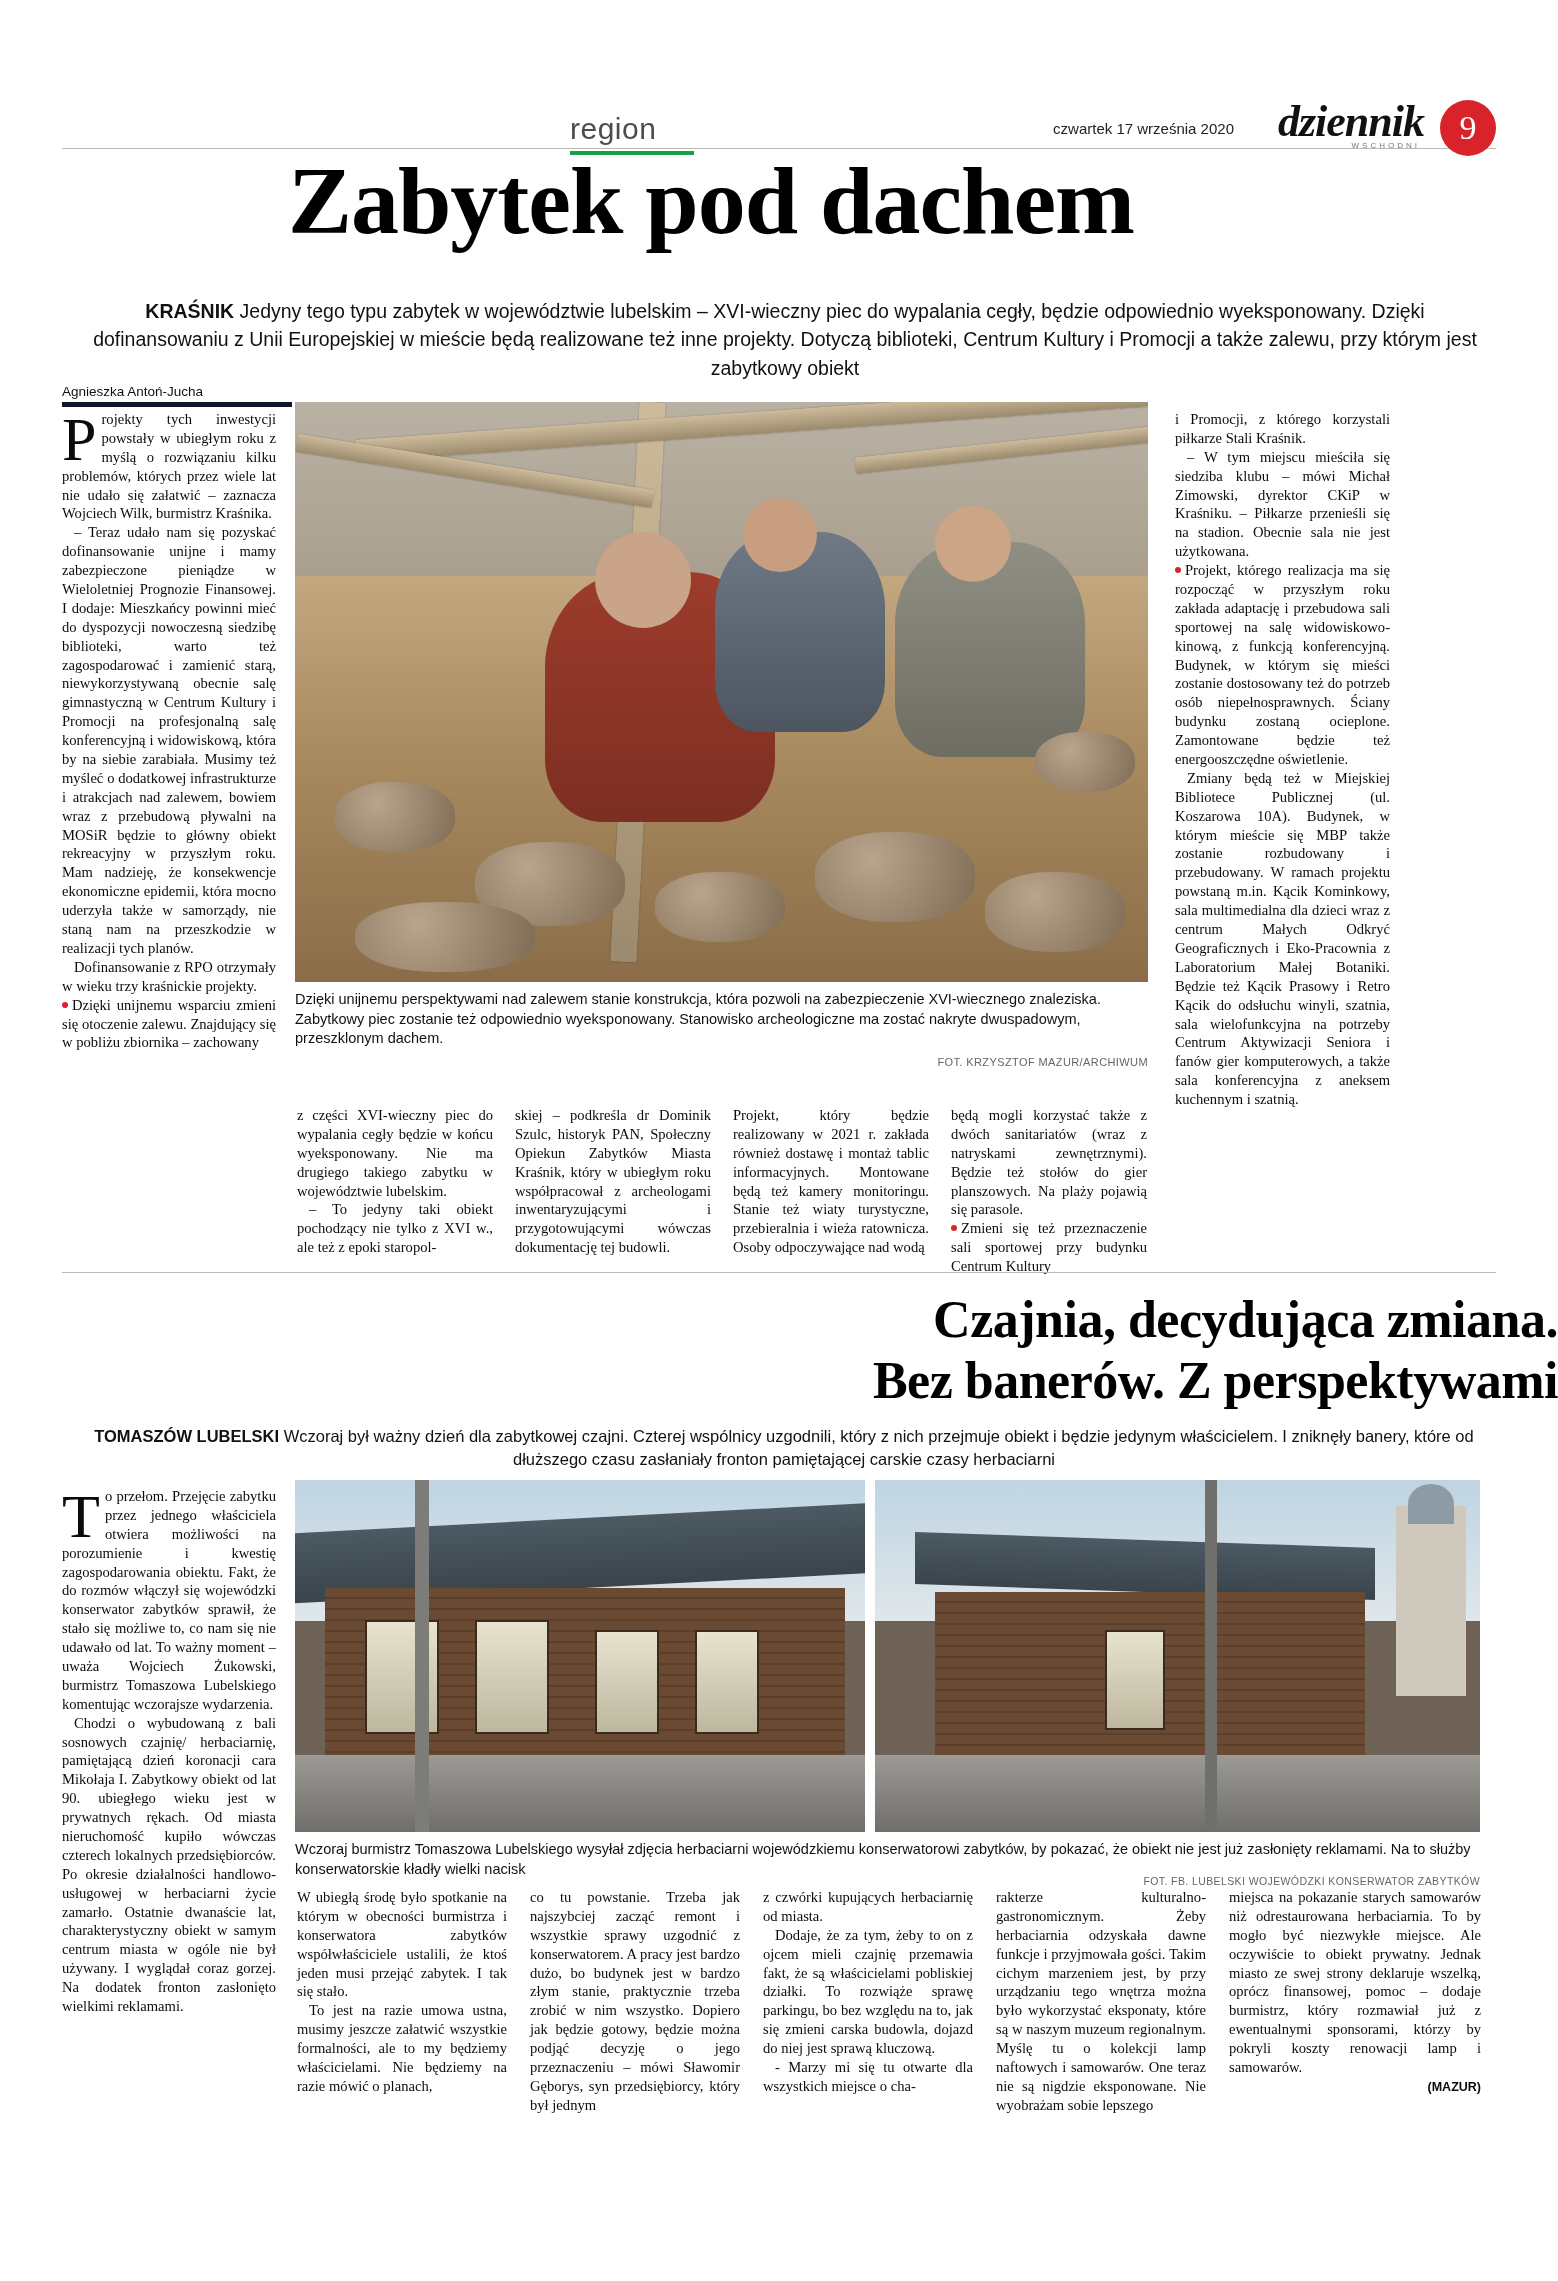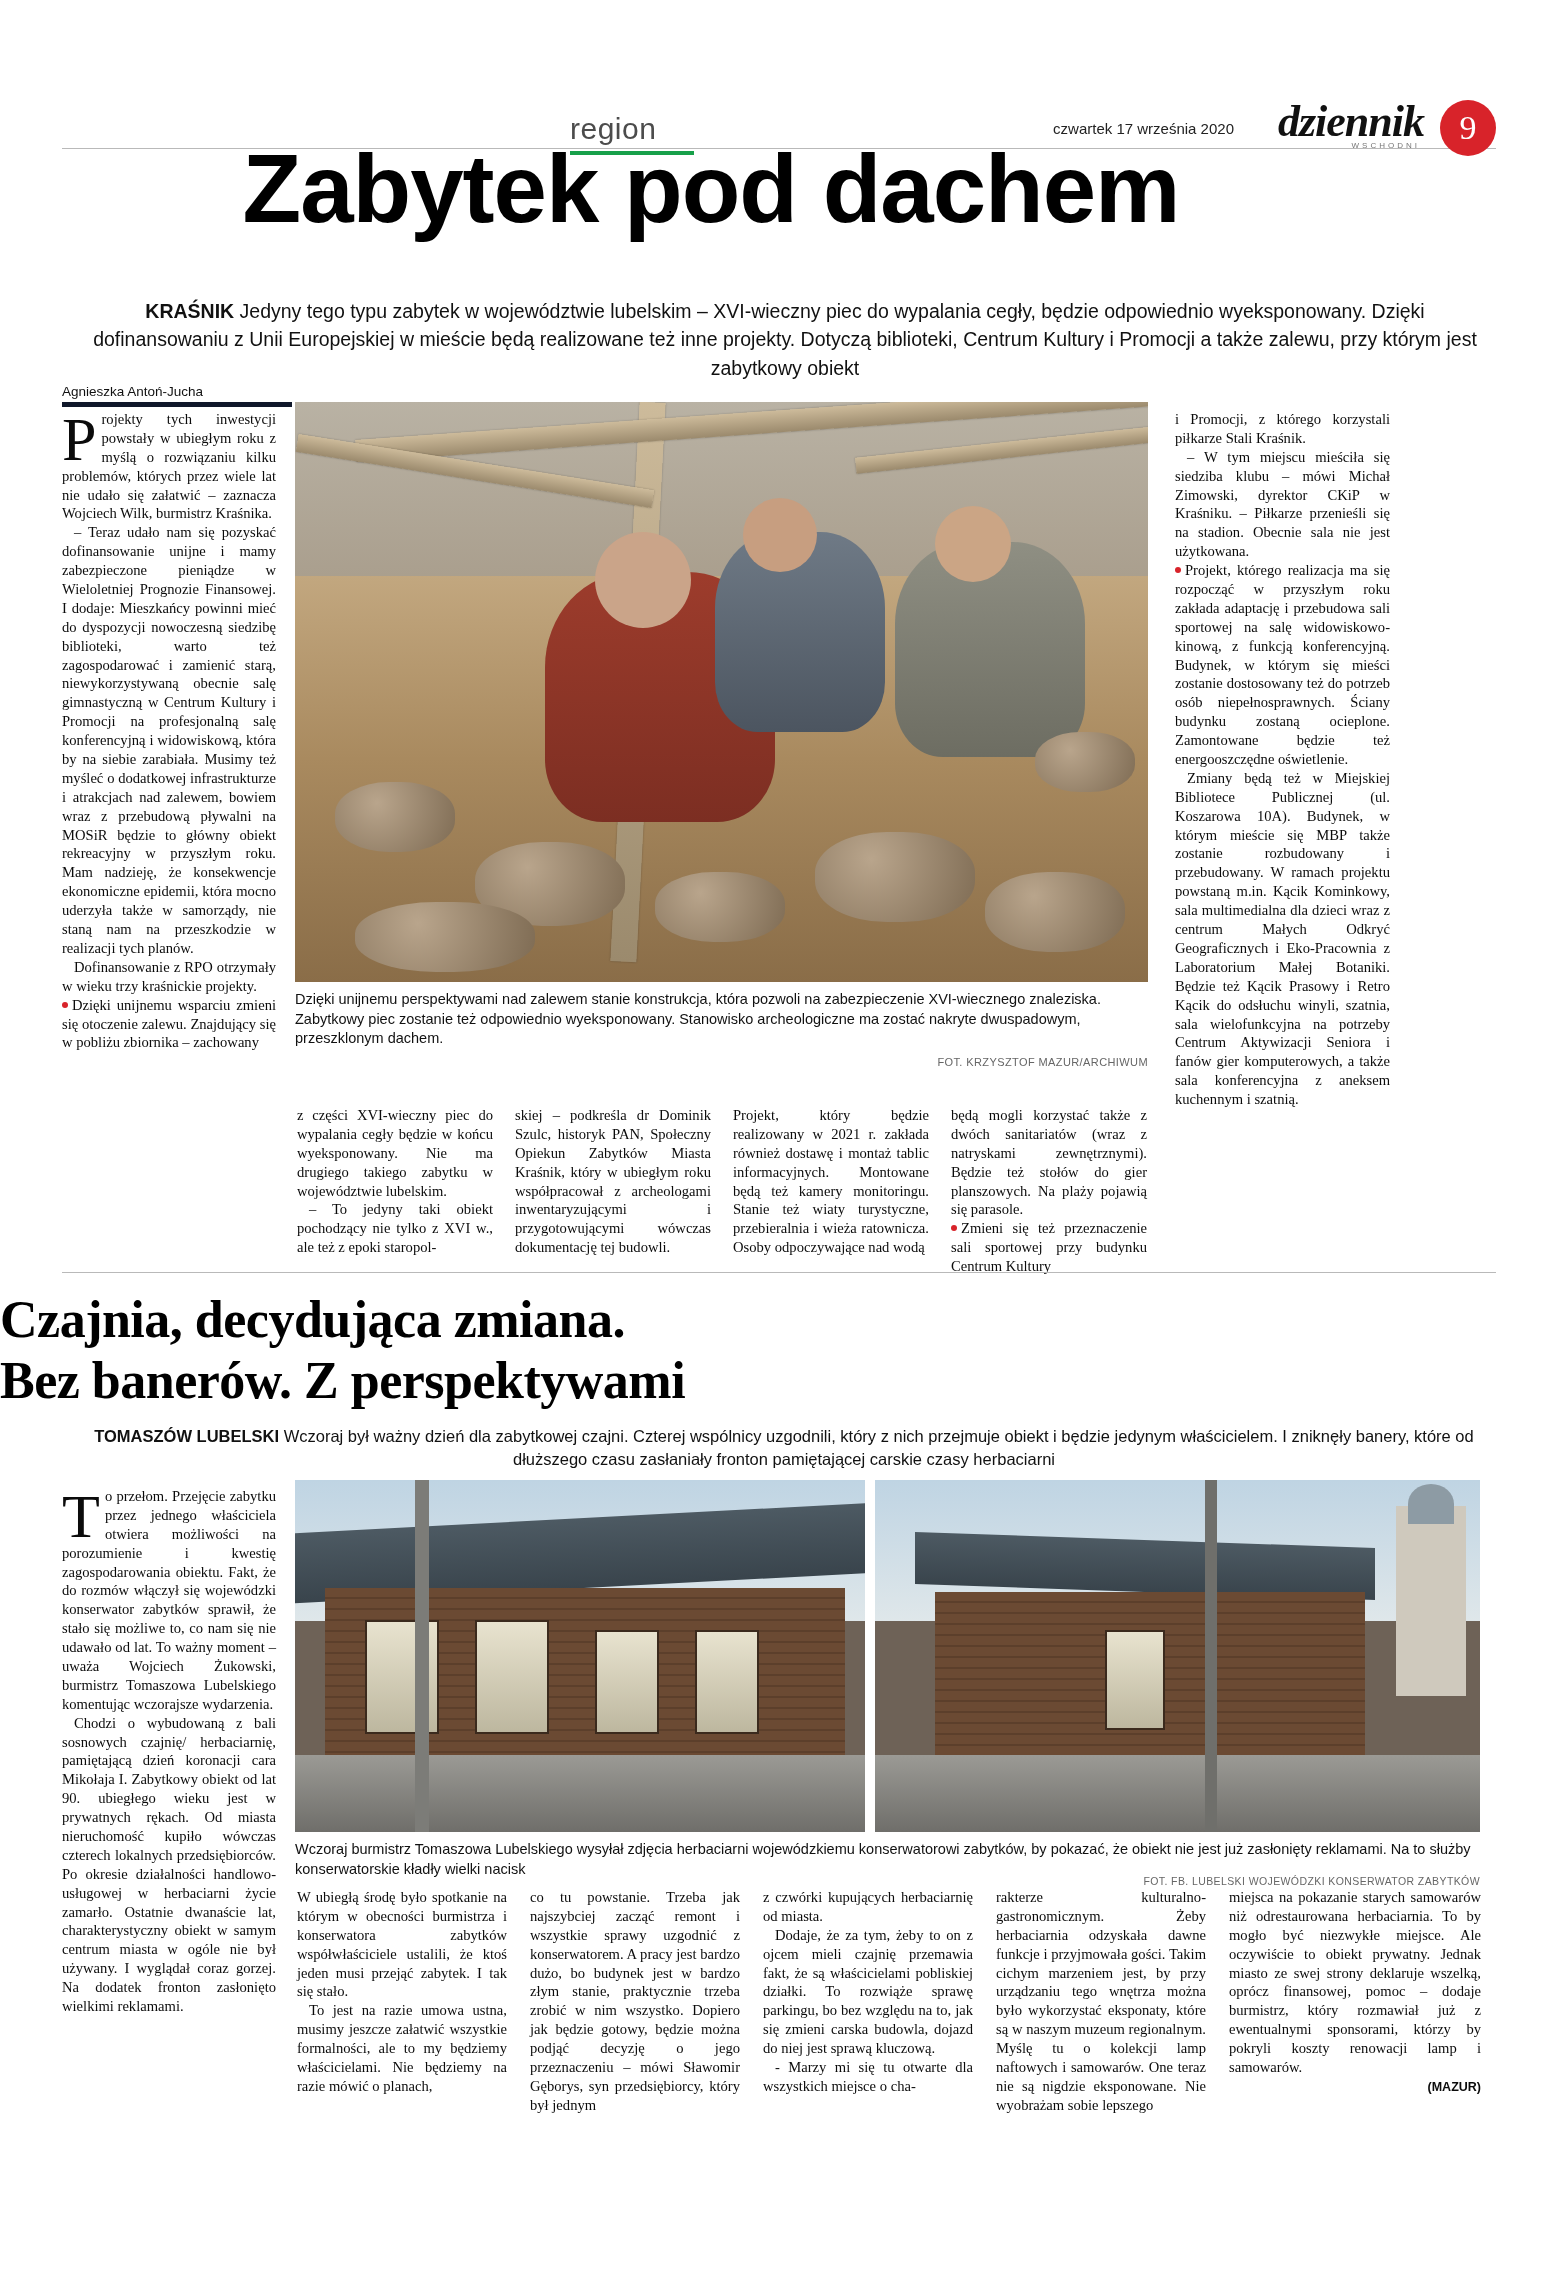--- a/index.html
+++ b/index.html
@@ -94,25 +94,25 @@
     font-family: "Liberation Serif", serif;
     font-size: 34px;
     text-align: center;
     line-height: 56px;
     font-weight: normal;
   }
 
   
   .headline1 {
     position: absolute;
-    top: 139px;
+    top: 151px;
     left: 0;
     width: 1422px;
     text-align: center;
-    font-family: Liberation Sans, sans-serif;
+    font-family: Liberation Serif, serif;
     font-size: 96px;
     font-weight: bold;
     letter-spacing: -1px;
     line-height: 1.05;
   }
 
   
   .lead {
     position: absolute;
     top: 297px;
@@ -217,21 +217,21 @@
     border-top: 1px solid #b9b9b9;
   }
   #div1 { top: 1272px; }
 
   
   .headline2 {
     position: absolute;
     top: 1290px;
     left: 0;
     width: 1558px;
-    text-align: left;
+    text-align: right;
     font-family: "Liberation Serif", serif;
     font-size: 52px;
     font-weight: bold;
     line-height: 1.17;
     letter-spacing: -.5px;
   }
   .lead2 {
     position: absolute;
     top: 1425px;
     left: 78px;

